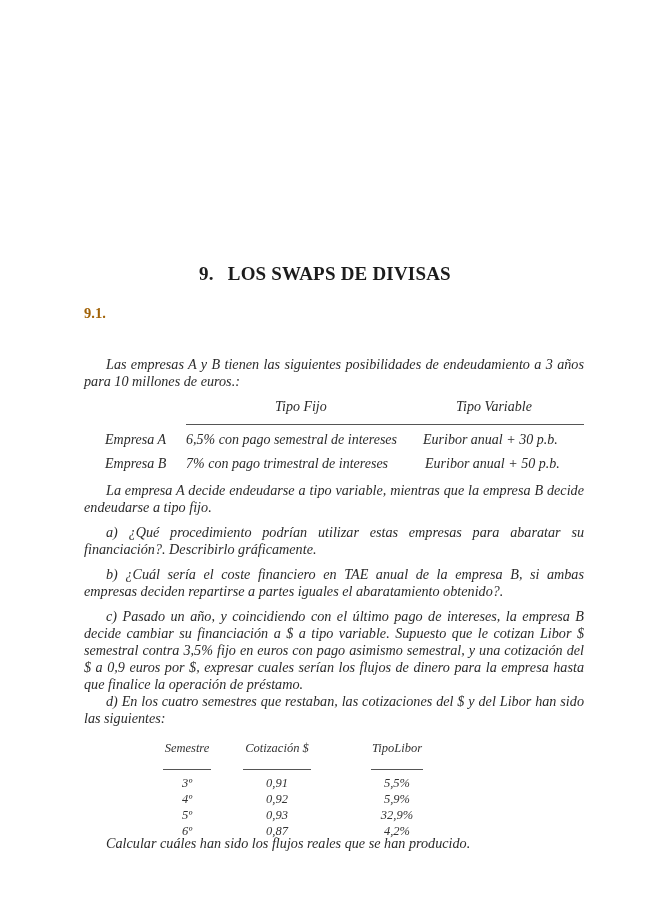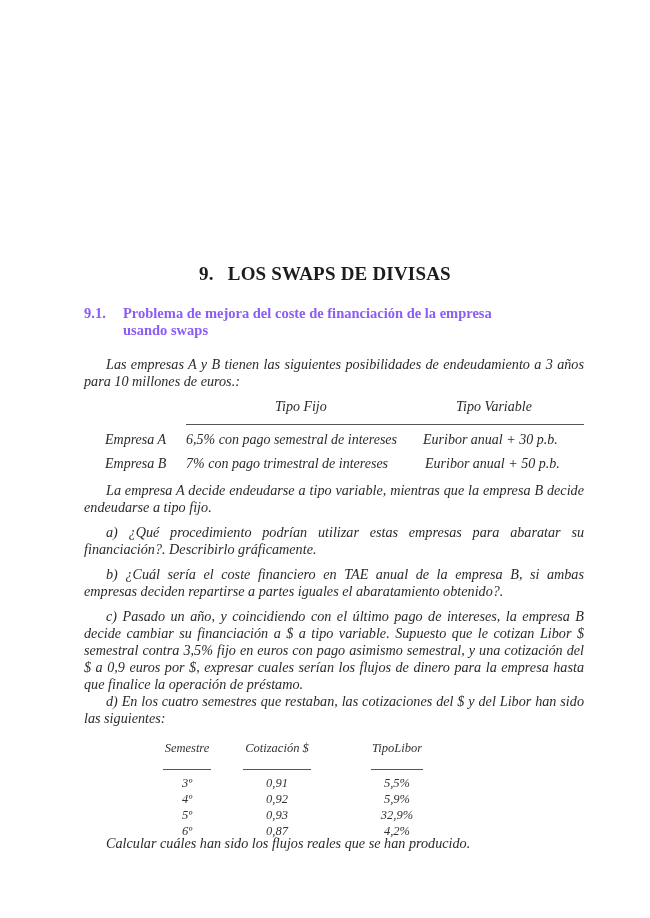--- a/index.html
+++ b/index.html
@@ -34,21 +34,21 @@
     .chapter-title .num { margin-right: 14px; }
     .section-title {
       position: absolute;
       top: 305px;
       left: 84px;
       width: 470px;
       font-family: "Liberation Serif", serif;
       font-weight: bold;
       font-size: 14.5px;
       line-height: 17px;
-      color: #8b5cf6;
+      color: #a16207;
       display: flex;
     }
     .section-title .num { width: 39px; flex: none; }
     .para {
       position: absolute;
       left: 84px;
       width: 500px;
       font-family: "Liberation Serif", serif;
       font-style: italic;
       font-size: 14.2px;
@@ -114,24 +114,20 @@
 <body>
 
 <div class="page">
 
   <div class="chapter-title">
     <span class="num">9.</span><span>LOS SWAPS DE DIVISAS</span>
   </div>
 
   <div class="section-title">
     <span class="num">9.1.</span>
-    <span>
-      <span>Problema de mejora del coste de financiación de la empresa</span><br>
-      <span>usando swaps</span>
-    </span>
   </div>
 
   <p class="para" style="top:356px;">Las empresas A y B tienen las siguientes posibilidades de endeudamiento a 3 años para 10 millones de euros.:</p>
 
   <div>
     <span class="rates-head" style="left:275px;">Tipo Fijo</span>
     <span class="rates-head" style="left:456px;">Tipo Variable</span>
     <div class="rates-rule"></div>
 
     <div class="rates-row" style="top:432px;">

